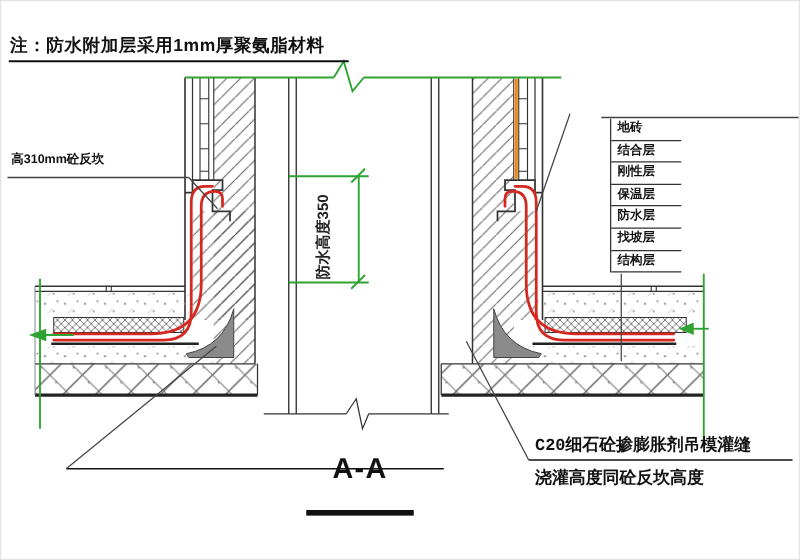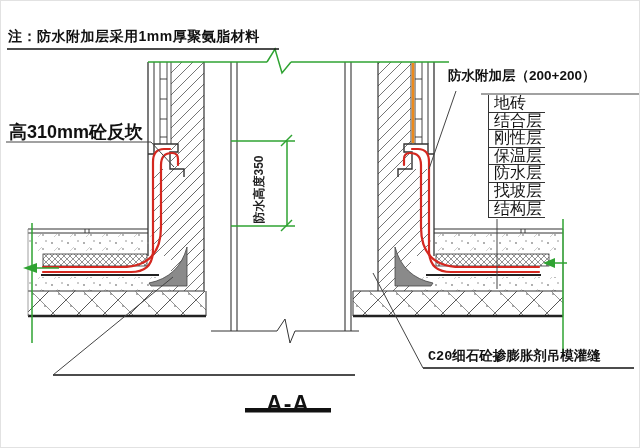--- a/index.html
+++ b/index.html
@@ -1,31 +1,31 @@
 <!DOCTYPE html>
 <html><head>
 <meta charset="utf-8">
 <style>
   html,body{margin:0;padding:0;background:#fff;}
   #canvas{position:relative;width:640px;height:448px;background:#fff;overflow:hidden;
           font-family:"Liberation Sans","DejaVu Sans",sans-serif;border:1px solid #e2e2e2;box-sizing:border-box;}
   svg{position:absolute;left:0;top:0;}
   .lbl{position:absolute;font-weight:bold;color:#111;white-space:nowrap;}
   .note{left:7px;top:27px;font-size:14px;letter-spacing:.5px;}
-  .upstand{left:8px;top:119px;font-size:18px;}
+  .upstand{left:8px;top:119px;font-size:10px;}
   .vdim{left:213px;top:180px;width:90px;text-align:center;font-size:12px;
         transform:rotate(-90deg);transform-origin:center;color:#222;}
   .addlayer{left:447px;top:66px;font-size:13.5px;}
   .corner{left:56px;top:351px;font-size:13.5px;}
   .grout1{left:427px;top:346px;font-size:13.5px;font-family:Liberation Mono, monospace;}
   .grout2{left:427px;top:372px;font-size:13.5px;}
-  .aa{left:244px;top:390px;width:86px;text-align:center;font-size:23px;letter-spacing:1px;}
+  .aa{left:244px;top:360px;width:86px;text-align:center;font-size:23px;letter-spacing:1px;}
   .layerlist{position:absolute;left:487px;top:94px;width:56px;border-left:1.2px solid #333;}
   .layerlist .row{height:16.6px;line-height:16px;border-bottom:1.2px solid #333;
-                  font-size:16px;font-weight:normal;color:#111;padding-left:5px;}
+                  font-size:10px;font-weight:bold;color:#111;padding-left:5px;}
 </style>
 </head>
 <body>
 
 <div id="canvas">
 
 <svg width="640" height="448" viewBox="0 0 640 448">
   <defs>
     <pattern id="hatchWall" width="11" height="11" patternUnits="userSpaceOnUse">
       <path d="M0,11 L11,0" stroke="#666" stroke-width="0.9" fill="none"></path>
@@ -165,22 +165,22 @@
     <line x1="422" y1="367" x2="633" y2="367" stroke-width="1.3" stroke="#111"></line>
     <line x1="422" y1="367" x2="372" y2="272" stroke-width="1"></line>
   </g>
 
   <rect x="244" y="407" width="86" height="4.5" fill="#111"></rect>
 </svg>
 
 <div class="lbl note">注：防水附加层采用1mm厚聚氨脂材料</div>
 <div class="lbl upstand">高310mm砼反坎</div>
 <div class="lbl vdim">防水高度350</div>
-<div class="lbl addlayer">防水附加层（200+200）</div>
 <div class="lbl grout1">C20细石砼掺膨胀剂吊模灌缝</div>
+<div class="lbl grout2">浇灌高度同砼反坎高度</div>
 <div class="lbl aa">A-A</div>
 
 <div class="layerlist">
   <div class="row">地砖</div>
   <div class="row">结合层</div>
   <div class="row">刚性层</div>
   <div class="row">保温层</div>
   <div class="row">防水层</div>
   <div class="row">找坡层</div>
   <div class="row">结构层</div>

